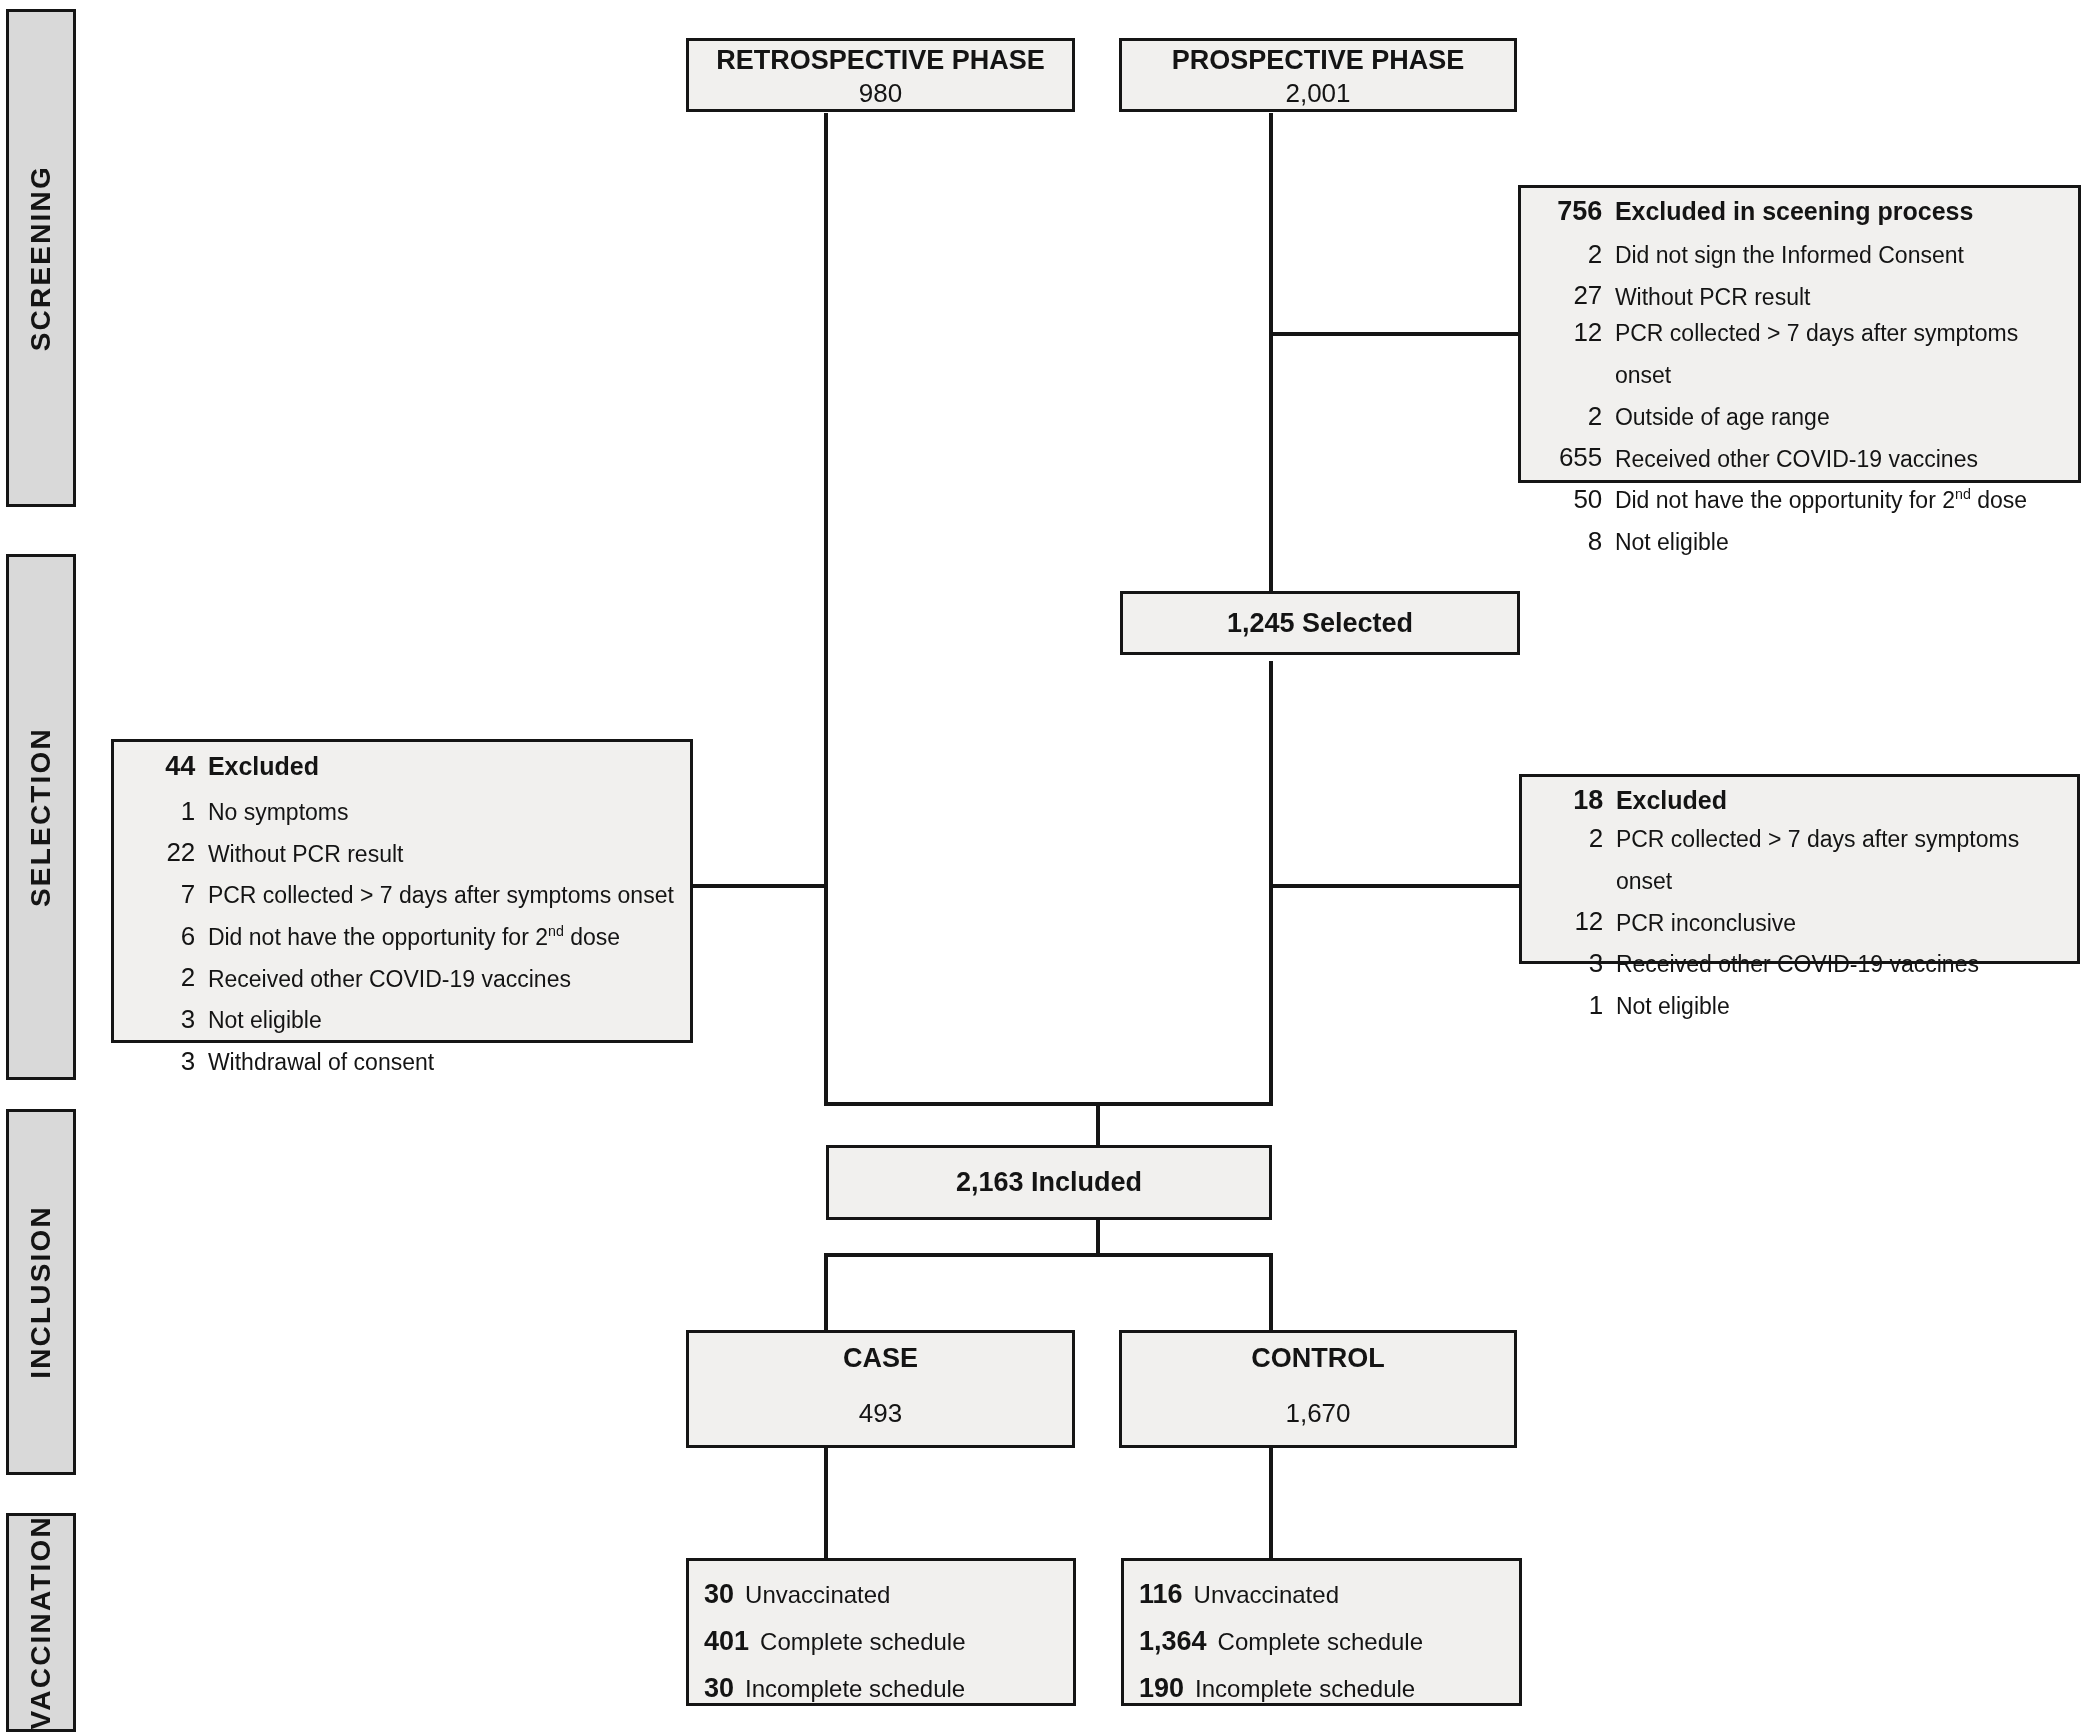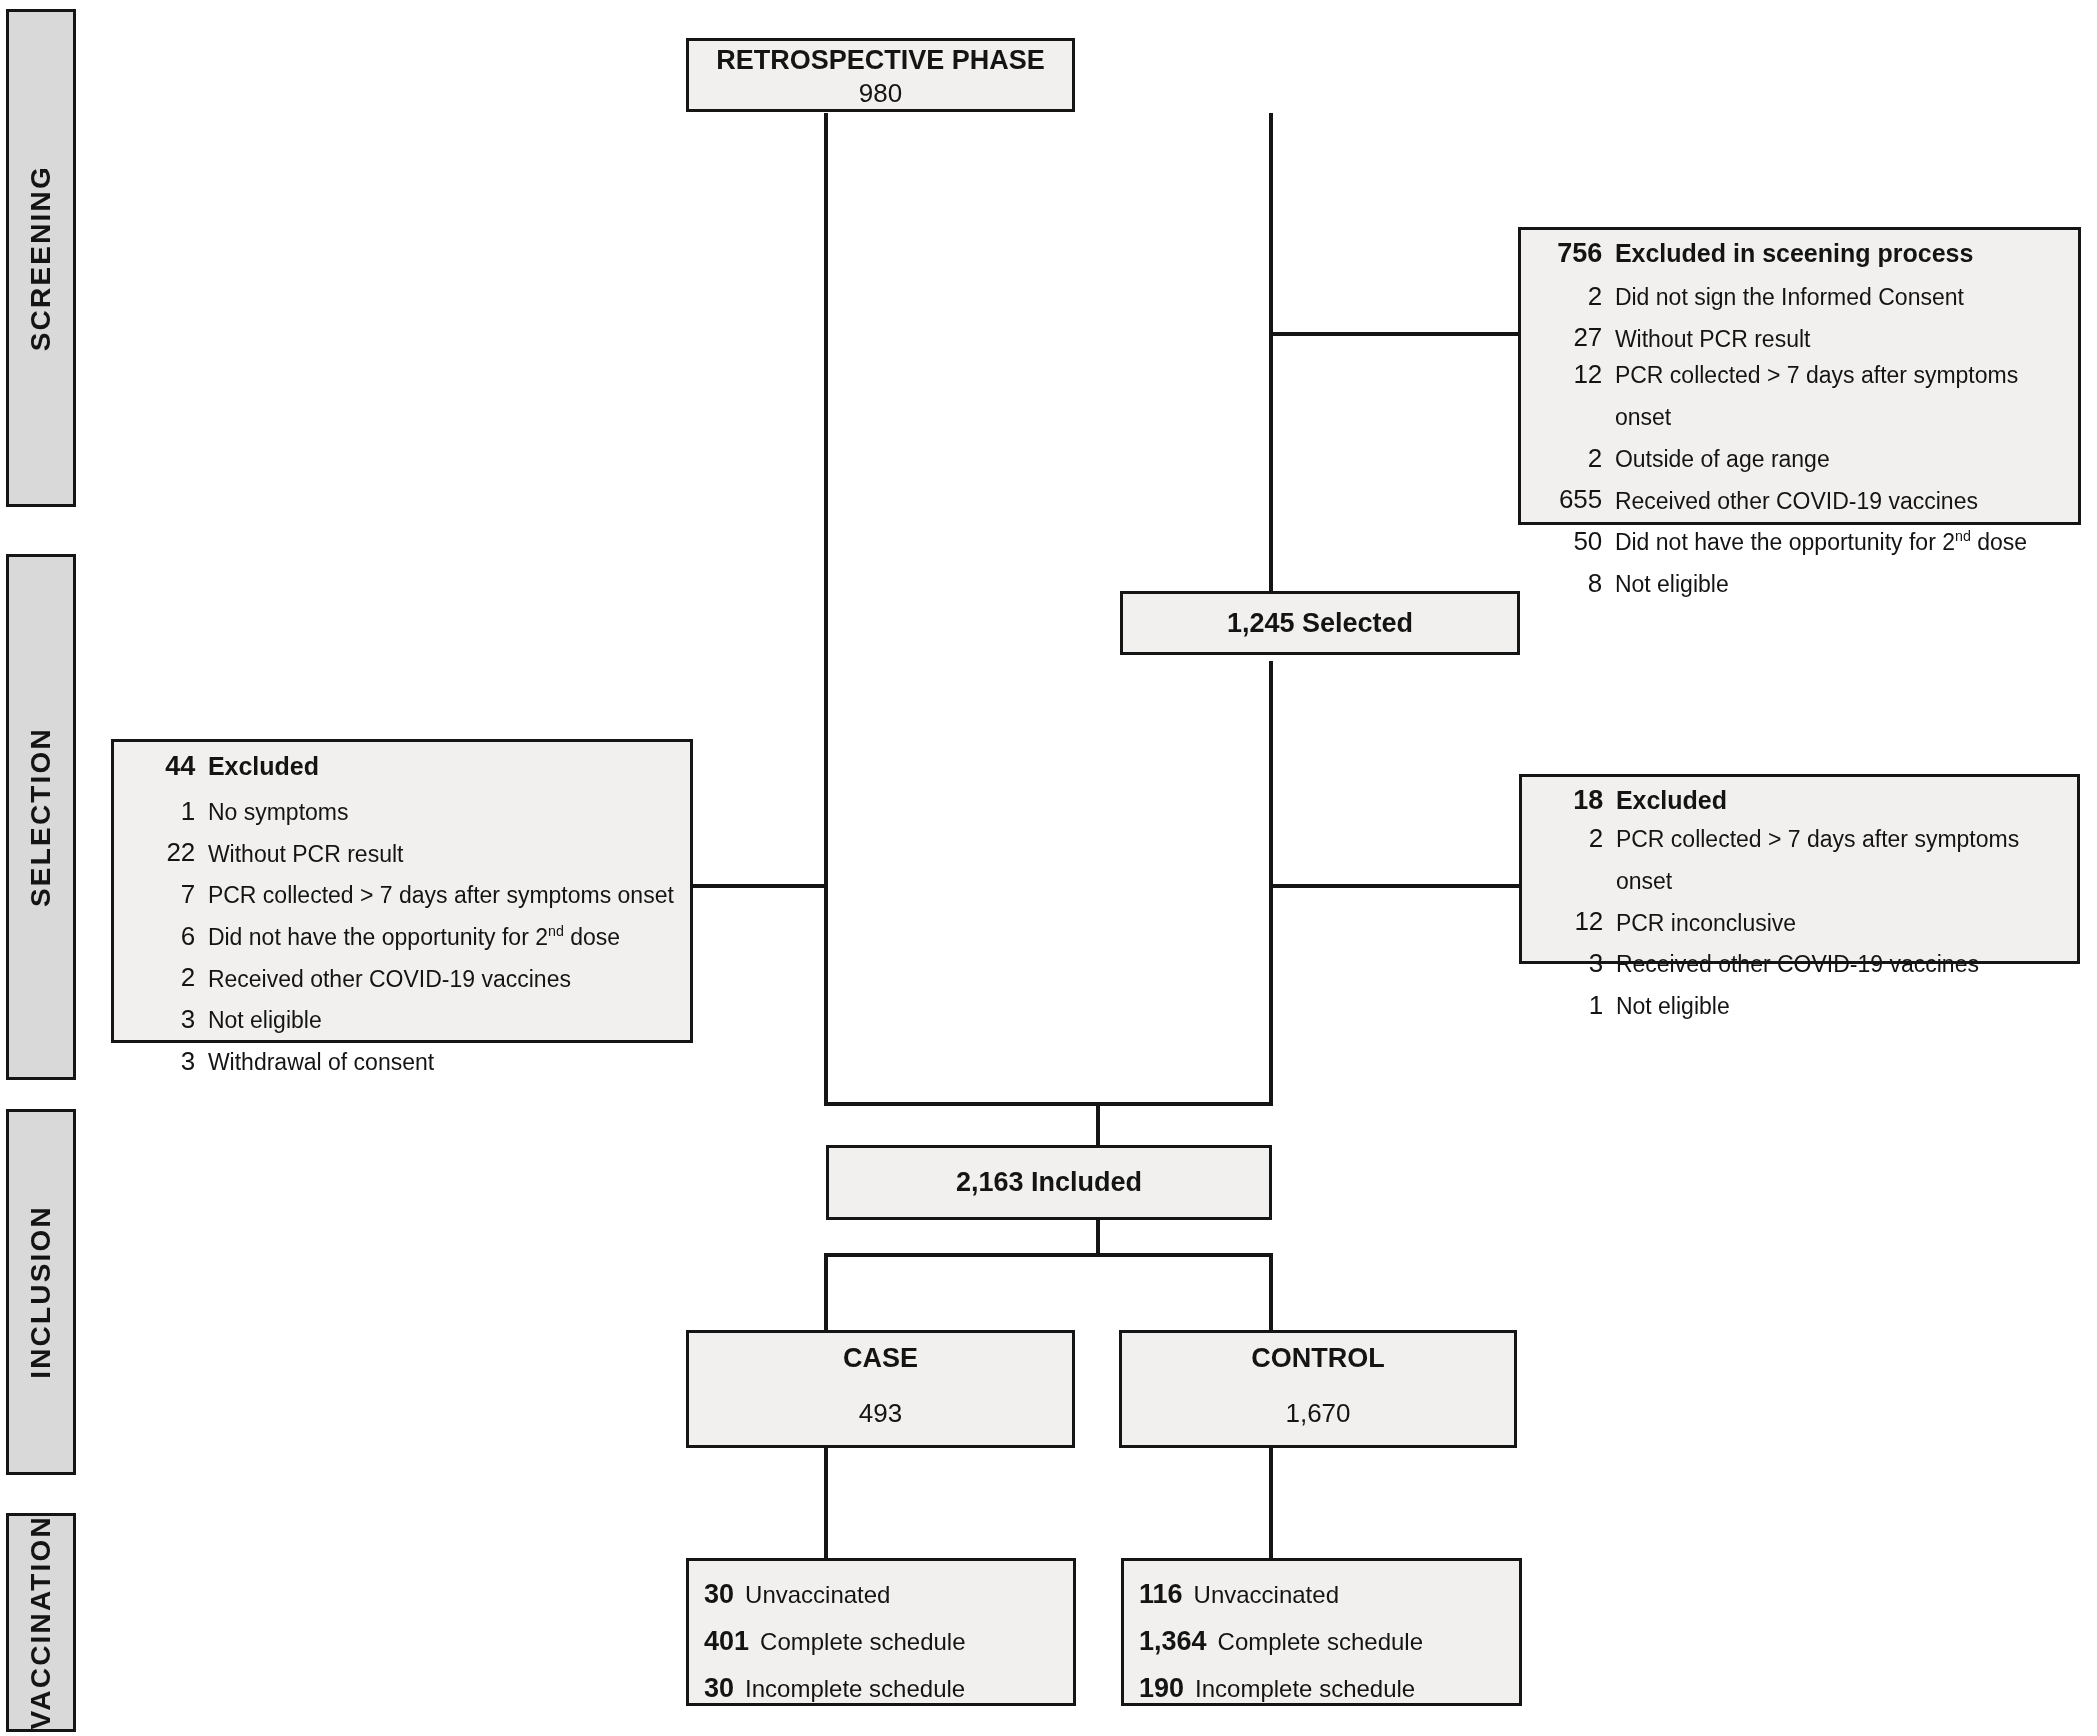--- a/index.html
+++ b/index.html
@@ -90,22 +90,26 @@
     <span class="vtext">INCLUSION</span>
   </div>
   <div class="sidebar-bar" style="top:1513px;height:219px;">
     <span class="vtext">VACCINATION</span>
   </div>
 
   <div class="box phase-box" style="left:686px;top:38px;width:389px;height:74px;">
     <div class="phase-title">RETROSPECTIVE PHASE</div>
     <div class="phase-count">980</div>
   </div>
-
-  <div class="box excl" style="left:1518px;top:185px;width:563px;height:298px;margin-top:42px;">
+  <div class="box phase-box" style="left:1119px;top:38px;width:398px;height:74px;">
+    <div class="phase-title">PROSPECTIVE PHASE</div>
+    <div class="phase-count">2,001</div>
+  </div>
+
+  <div class="box excl" style="left:1518px;top:185px;width:563px;height:298px;">
     <div class="erow title-row">
       <span class="num">756</span>
       <span class="lbl">Excluded in sceening process</span>
     </div>
     <div class="erow item-row">
       <span class="num">2</span>
       <span class="lbl"><span>Did not sign the Informed Consent</span><sup></sup><span></span></span>
     </div>
     <div class="erow item-row">
       <span class="num">27</span>

